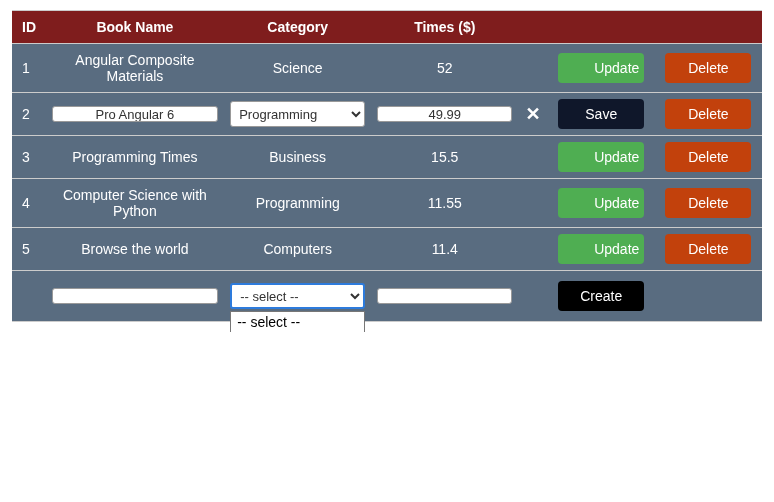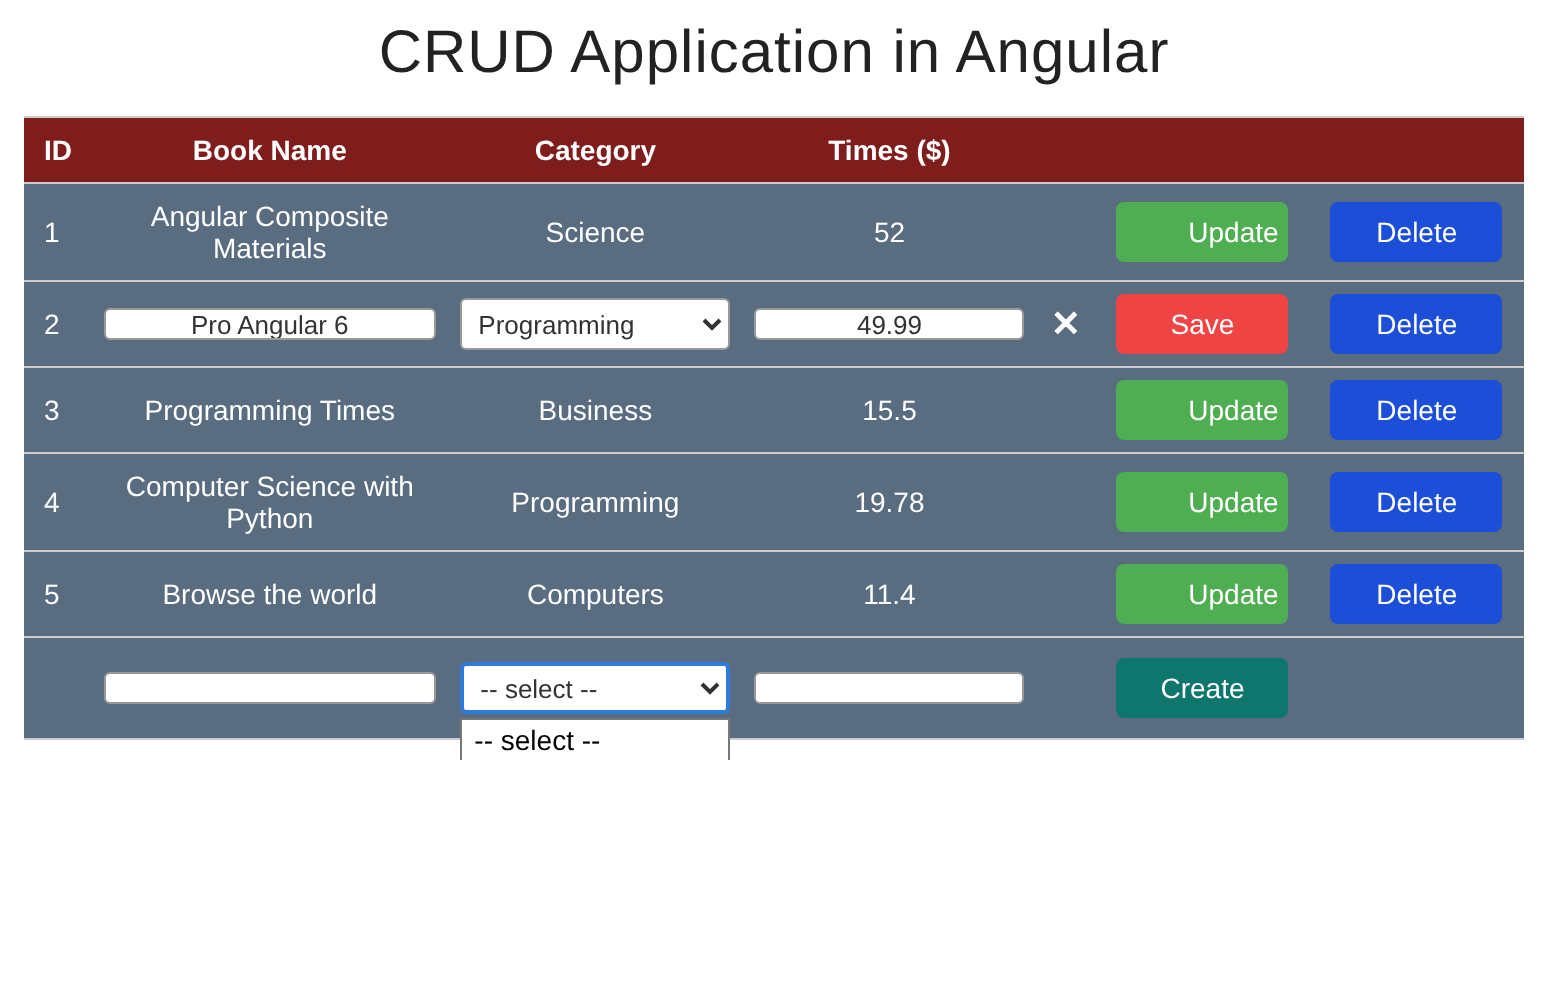--- a/index.html
+++ b/index.html
@@ -75,23 +75,23 @@
       height: 30px;
       line-height: 30px;
       font-size: 14px;
       color: #fff;
       border: none;
       border-radius: 4px;
       cursor: pointer;
       text-align: center;
     }
     .btn-update { background: #4fae52; padding-left: 31px; }
-    .btn-delete { background: #1d4ed8; }
-    .btn-save   { background: #ef4444; }
-    .btn-create { background: #0f766e; }
+    .btn-delete { background: #c2410c; }
+    .btn-save   { background: #0f172a; }
+    .btn-create { background: #000000; }
     .cancel-x {
       color: #fff;
       font-size: 18px;
       font-weight: bold;
       cursor: pointer;
       display: inline-block;
     }
     .footer-row td { padding-top: 10px; padding-bottom: 10px; position: relative; }
     .footer-row select { border: 2px solid #2d7bdc; }
 
@@ -125,21 +125,20 @@
       pointer-events: none;
       letter-spacing: 1px;
     }
     .wrap { position: relative; }
   </style>
 </head>
 <body>
 
 <div class="wrap">
 
-<h1>CRUD Application in Angular</h1>
 
 <table>
   <thead>
     <tr>
       <th>ID</th>
       <th class="col-name">Book Name</th>
       <th class="col-cat">Category</th>
       <th class="col-price">Times ($)</th>
       <th class="col-cancel"></th>
       <th class="col-btn"></th>
@@ -179,21 +178,21 @@
       <td class="col-price">15.5</td>
       <td class="col-cancel"></td>
       <td class="col-btn"><button class="btn btn-update">Update</button></td>
       <td class="col-btn"><button class="btn btn-delete">Delete</button></td>
     </tr>
 
     <tr>
       <td>4</td>
       <td class="col-name">Computer Science with Python</td>
       <td class="col-cat">Programming</td>
-      <td class="col-price">19.78</td>
+      <td class="col-price">11.55</td>
       <td class="col-cancel"></td>
       <td class="col-btn"><button class="btn btn-update">Update</button></td>
       <td class="col-btn"><button class="btn btn-delete">Delete</button></td>
     </tr>
 
     <tr>
       <td>5</td>
       <td class="col-name">Browse the world</td>
       <td class="col-cat">Computers</td>
       <td class="col-price">11.4</td>

